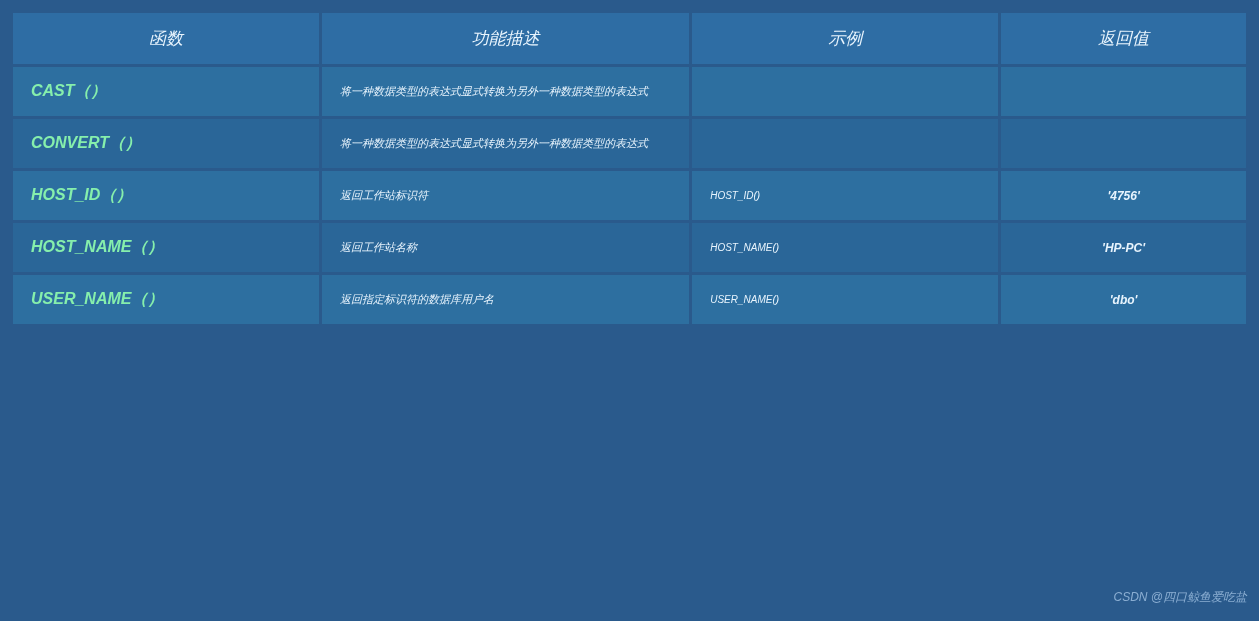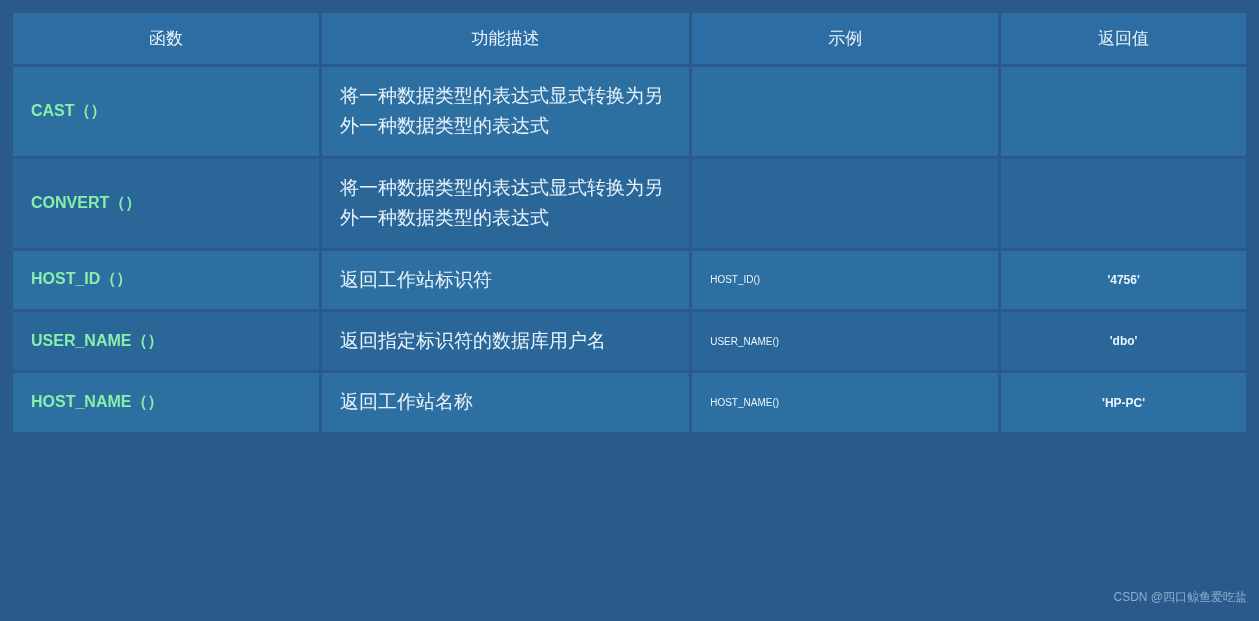--- a/index.html
+++ b/index.html
@@ -1,18 +1,19 @@
 <!DOCTYPE html>
 <html><head>
   <meta charset="utf-8">
   <style>
     * {
       margin: 0;
       padding: 0;
       box-sizing: border-box;
+      font-style: italic;
     }
 
     body {
       background: #1a1a2e;
       display: flex;
       justify-content: center;
       align-items: center;
       min-height: 100vh;
       font-family: "Microsoft YaHei", "SimHei", Arial, sans-serif;
     }
@@ -78,21 +79,21 @@
 
     .watermark {
       position: absolute;
       bottom: 15px;
       right: 12px;
       color: rgba(180, 210, 240, 0.7);
       font-size: 12px;
     }
 
     .desc-text {
-      font-size: 19px;
+      font-size: 11px;
       line-height: 1.6;
     }
   </style>
 </head>
 <body>
 
 <div class="table-container">
   <table>
     <colgroup>
       <col class="col-func">
@@ -121,27 +122,27 @@
           <td class="example-text"></td>
           <td class="return-text"></td>
         </tr>
         <tr>
           <td><span class="func-name">HOST_ID（）</span></td>
           <td class="desc-text">返回工作站标识符</td>
           <td class="example-text">HOST_ID()</td>
           <td class="return-text">'4756'</td>
         </tr>
         <tr>
+          <td><span class="func-name">HOST_NAME（）</span></td>
+          <td class="desc-text">返回工作站名称</td>
+          <td class="example-text">HOST_NAME()</td>
+          <td class="return-text">'HP-PC'</td>
+        </tr>
+        <tr>
           <td><span class="func-name">USER_NAME（）</span></td>
           <td class="desc-text">返回指定标识符的数据库用户名</td>
           <td class="example-text">USER_NAME()</td>
           <td class="return-text">'dbo'</td>
-        </tr>
-        <tr>
-          <td><span class="func-name">HOST_NAME（）</span></td>
-          <td class="desc-text">返回工作站名称</td>
-          <td class="example-text">HOST_NAME()</td>
-          <td class="return-text">'HP-PC'</td>
         </tr>
       </tbody>
   </table>
   <div class="watermark">CSDN @四口鲸鱼爱吃盐</div>
 </div>
 
 </body></html>

